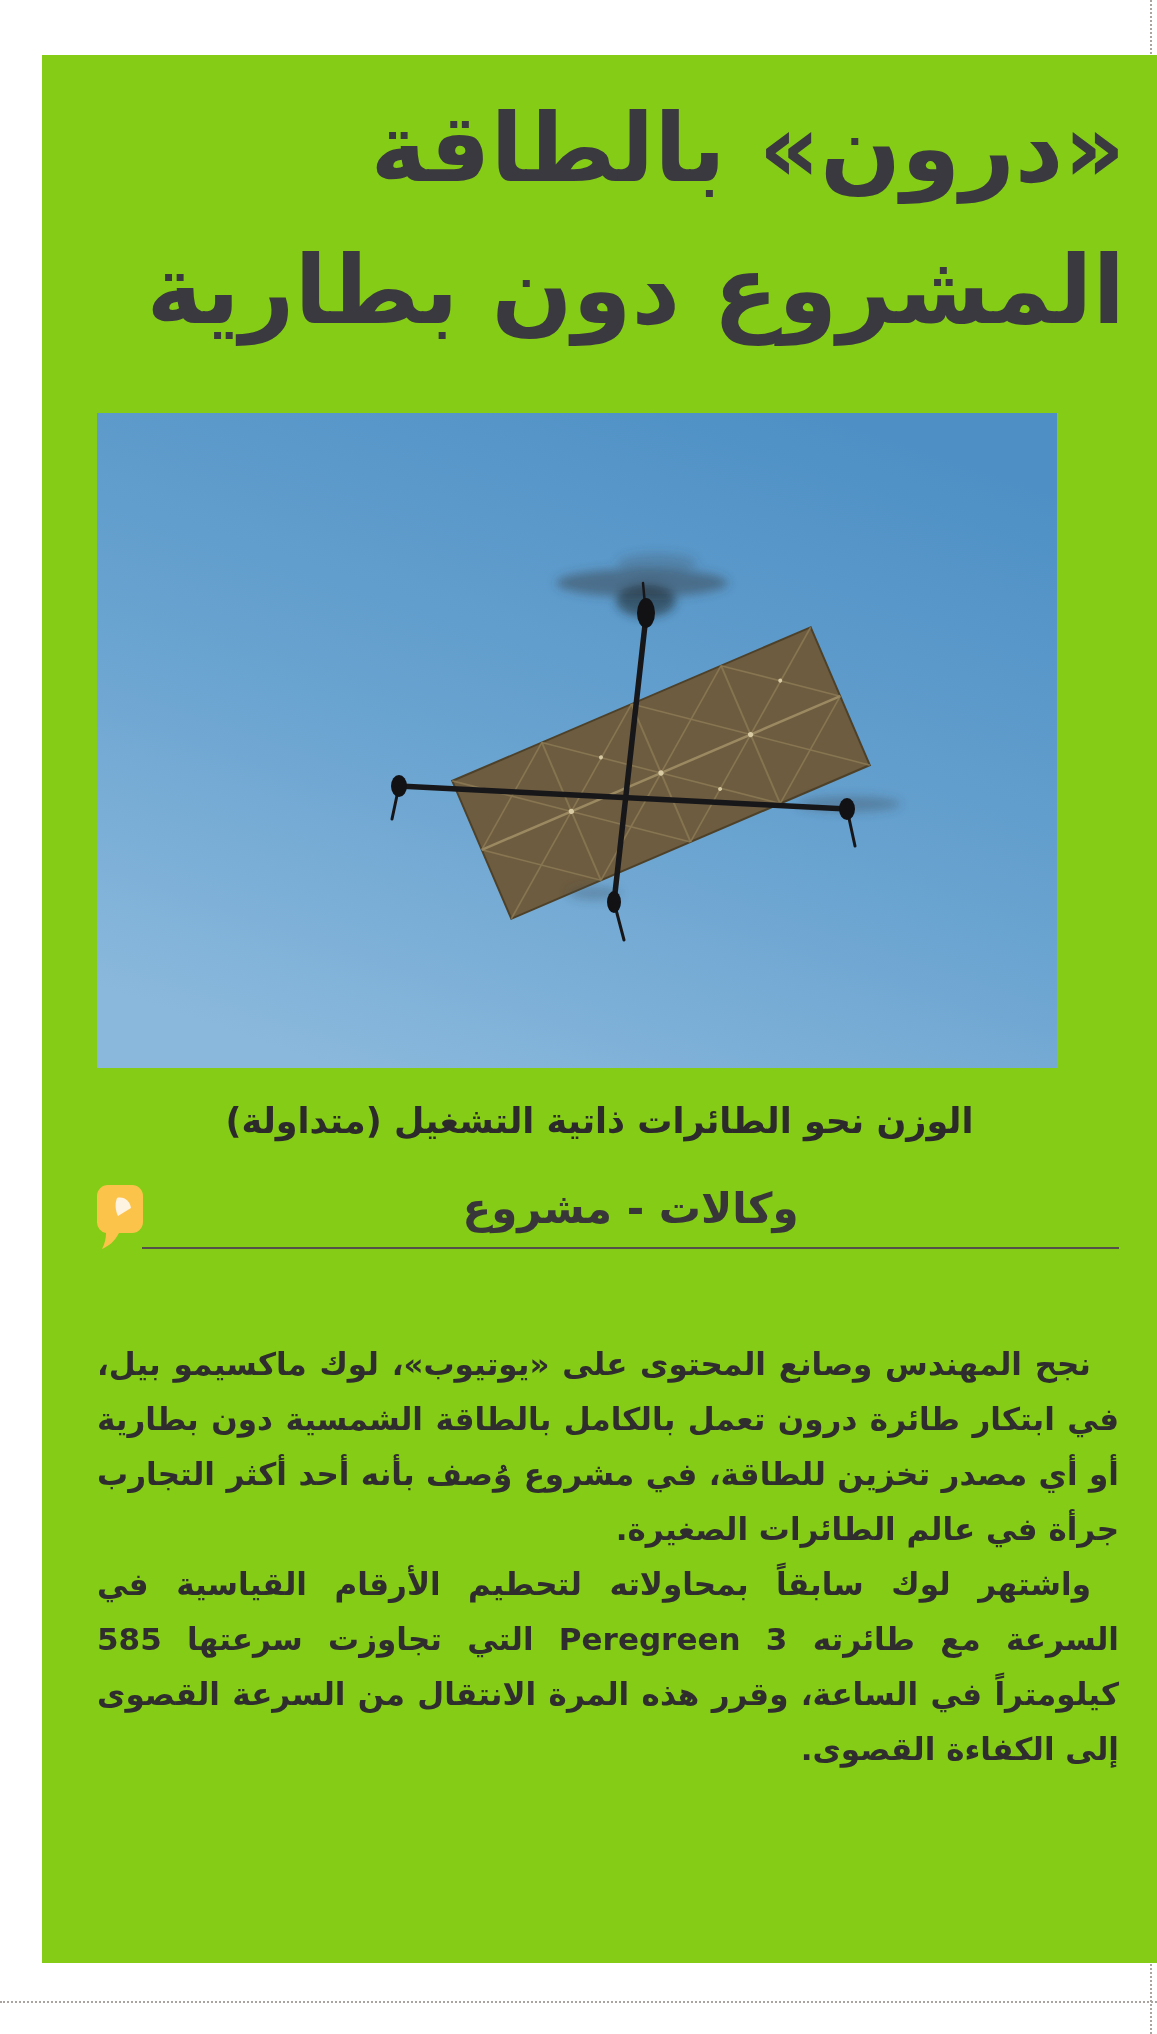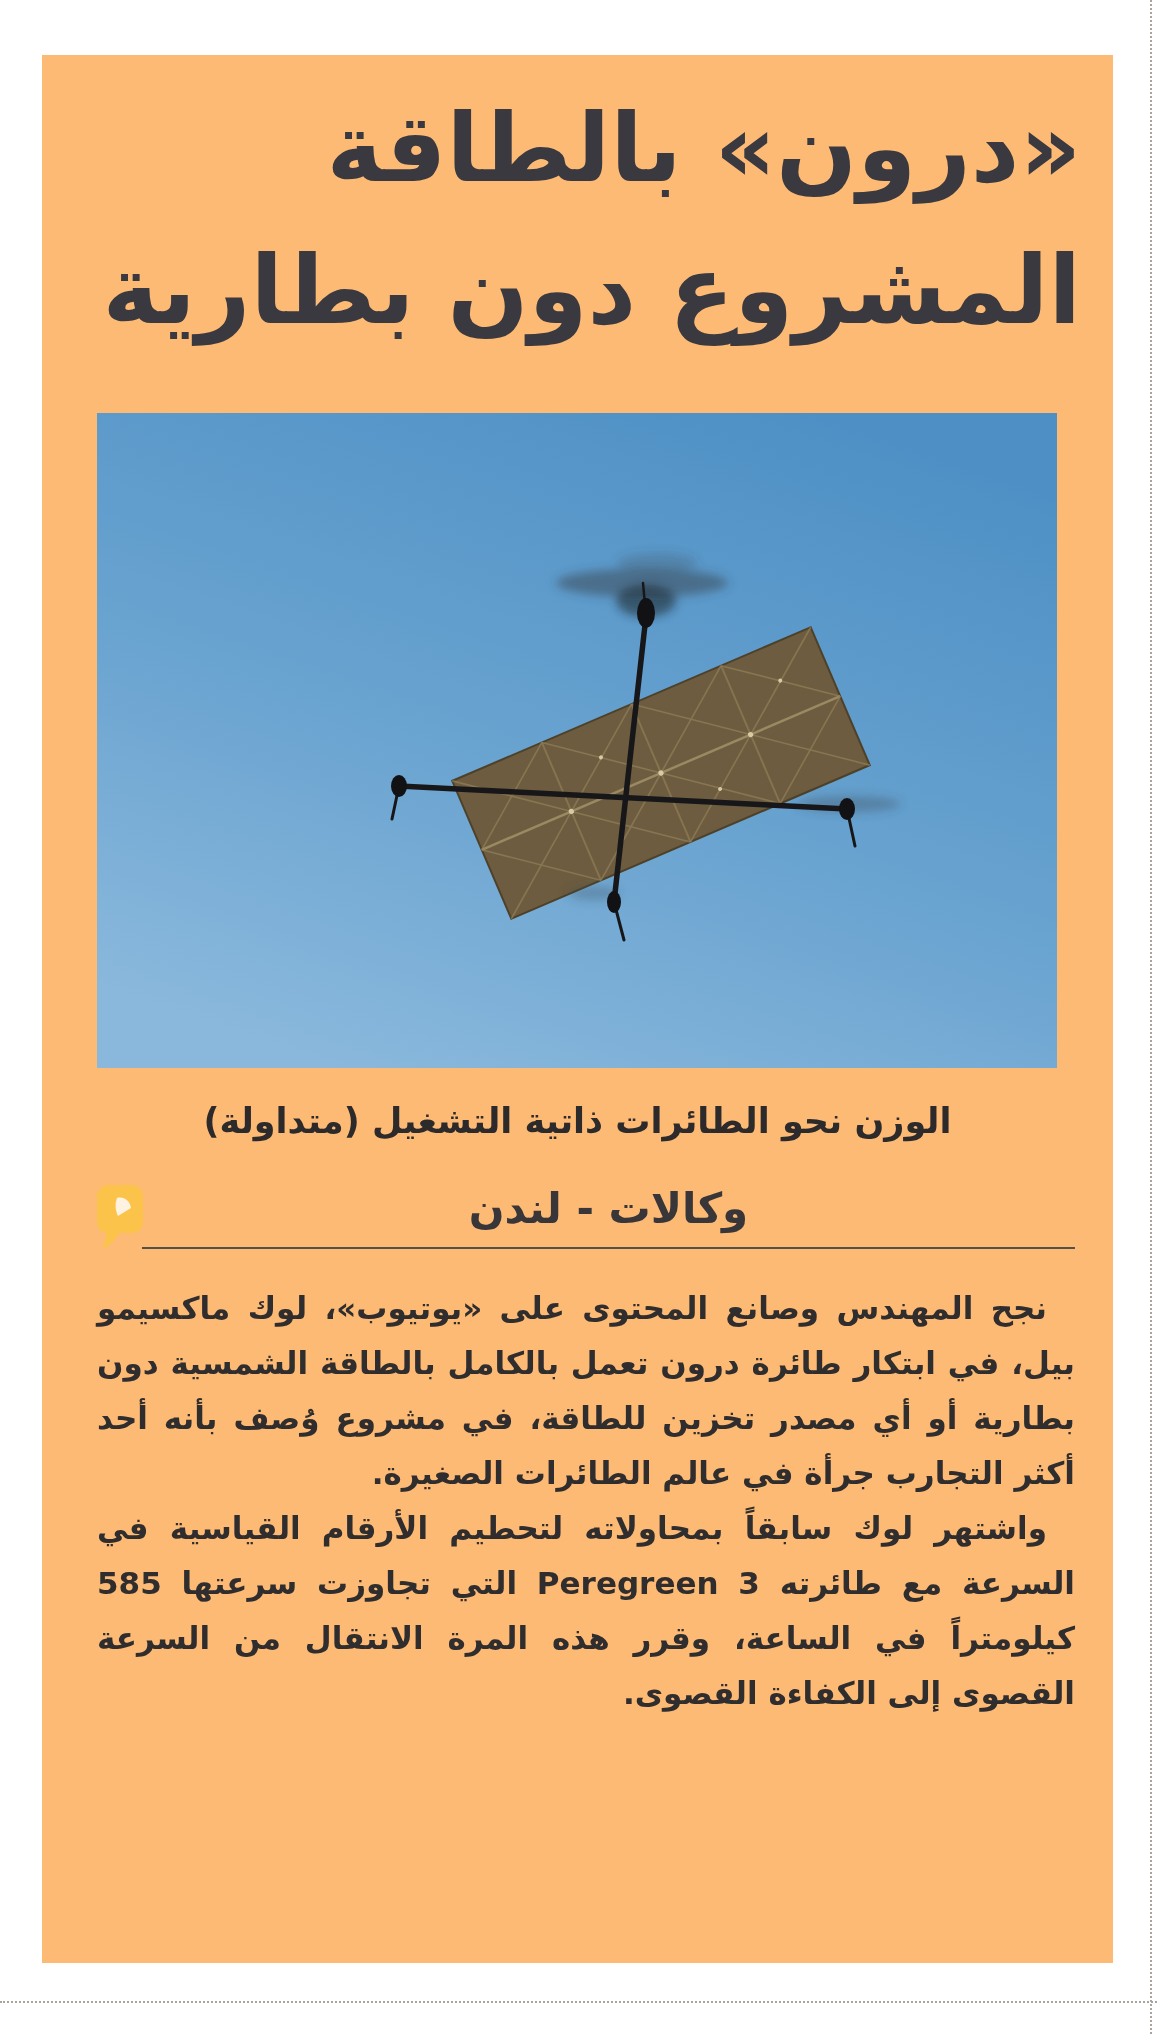--- a/index.html
+++ b/index.html
@@ -2,21 +2,21 @@
 <html lang="ar"><head>
 <meta charset="utf-8">
 <style>
   html,body{margin:0;padding:0;}
   .page{
     position:relative;width:1157px;height:2034px;background:#ffffff;
     overflow:hidden;font-family:"DejaVu Sans",sans-serif;
   }
   .cut-line-v{position:absolute;top:0;bottom:0;right:5px;width:0;border-right:2px dotted #a9a4a0;}
   .cut-line-h{position:absolute;left:0;right:0;top:2001px;height:0;border-top:2px dotted #a9a4a0;}
-  .card{position:absolute;left:42px;top:55px;width:1071px;height:1908px;background:#fdba74;}
+  .card{position:absolute;left:42px;top:55px;width:1071px;height:1908px;background:#84cc16;padding-left:44px;}
   .headline{
     position:absolute;top:22px;left:20px;right:32px;
     direction:rtl;text-align:right;color:#3b3940;
     font-weight:700;font-size:95px;line-height:142px;margin:0;
   }
   .headline span{display:block;}
   .photo{position:absolute;left:55px;top:358px;width:960px;height:655px;}
   .photo svg{display:block;width:100%;height:100%;}
   .caption{
     position:absolute;left:0;right:0;top:1042px;margin:0;
@@ -24,21 +24,21 @@
     font-weight:700;font-size:35px;line-height:48px;
   }
   .logo{position:absolute;left:55px;top:1130px;width:46px;height:64px;}
   .byline-wrap{
     position:absolute;left:100px;right:38px;top:1128px;
     direction:rtl;text-align:center;
     border-bottom:2px solid #54504a;padding-bottom:12px;
   }
   .byline{font-size:42px;font-weight:700;color:#39363a;line-height:52px;}
   .body-text{
-    position:absolute;left:55px;right:38px;top:1226px;
+    position:absolute;left:55px;right:38px;top:1282px;
     direction:rtl;text-align:justify;color:#302d2e;
     font-weight:700;font-size:31px;line-height:55px;
   }
   .body-text p{margin:0;text-indent:28px;}
 </style>
 </head>
 <body>
 
 <div class="page">
 
@@ -128,21 +128,21 @@
     </div>
 
     <p class="caption">الوزن نحو الطائرات ذاتية التشغيل (متداولة)</p>
 
     <svg class="logo" viewBox="0 0 46 64">
       <path fill="#fcc34a" d="M11,0 H35 A11,11 0 0 1 46,11 V37 A11,11 0 0 1 35,48 H22 C18,56 12,61 5,64 C8,58 9,53 9,48 A11,11 0 0 1 0,37 V11 A11,11 0 0 1 11,0 Z"></path>
       <path fill="#fdf3e0" d="M20,13 C27,11 33,16 34,23 L21,31 C18,25 18,18 20,13 Z"></path>
     </svg>
 
     <div class="byline-wrap">
-      <span class="byline">وكالات - لندن</span>
+      <span class="byline">وكالات - مشروع</span>
     </div>
 
     <div class="body-text">
       <p>نجح المهندس وصانع المحتوى على «يوتيوب»، لوك ماكسيمو بيل، في ابتكار طائرة درون تعمل بالكامل بالطاقة الشمسية دون بطارية أو أي مصدر تخزين للطاقة، في مشروع وُصف بأنه أحد أكثر التجارب جرأة في عالم الطائرات الصغيرة.</p>
       <p>واشتهر لوك سابقاً بمحاولاته لتحطيم الأرقام القياسية في السرعة مع طائرته Peregreen 3 التي تجاوزت سرعتها 585 كيلومتراً في الساعة، وقرر هذه المرة الانتقال من السرعة القصوى إلى الكفاءة القصوى.</p>
     </div>
 
   </div>
 </div>
 

